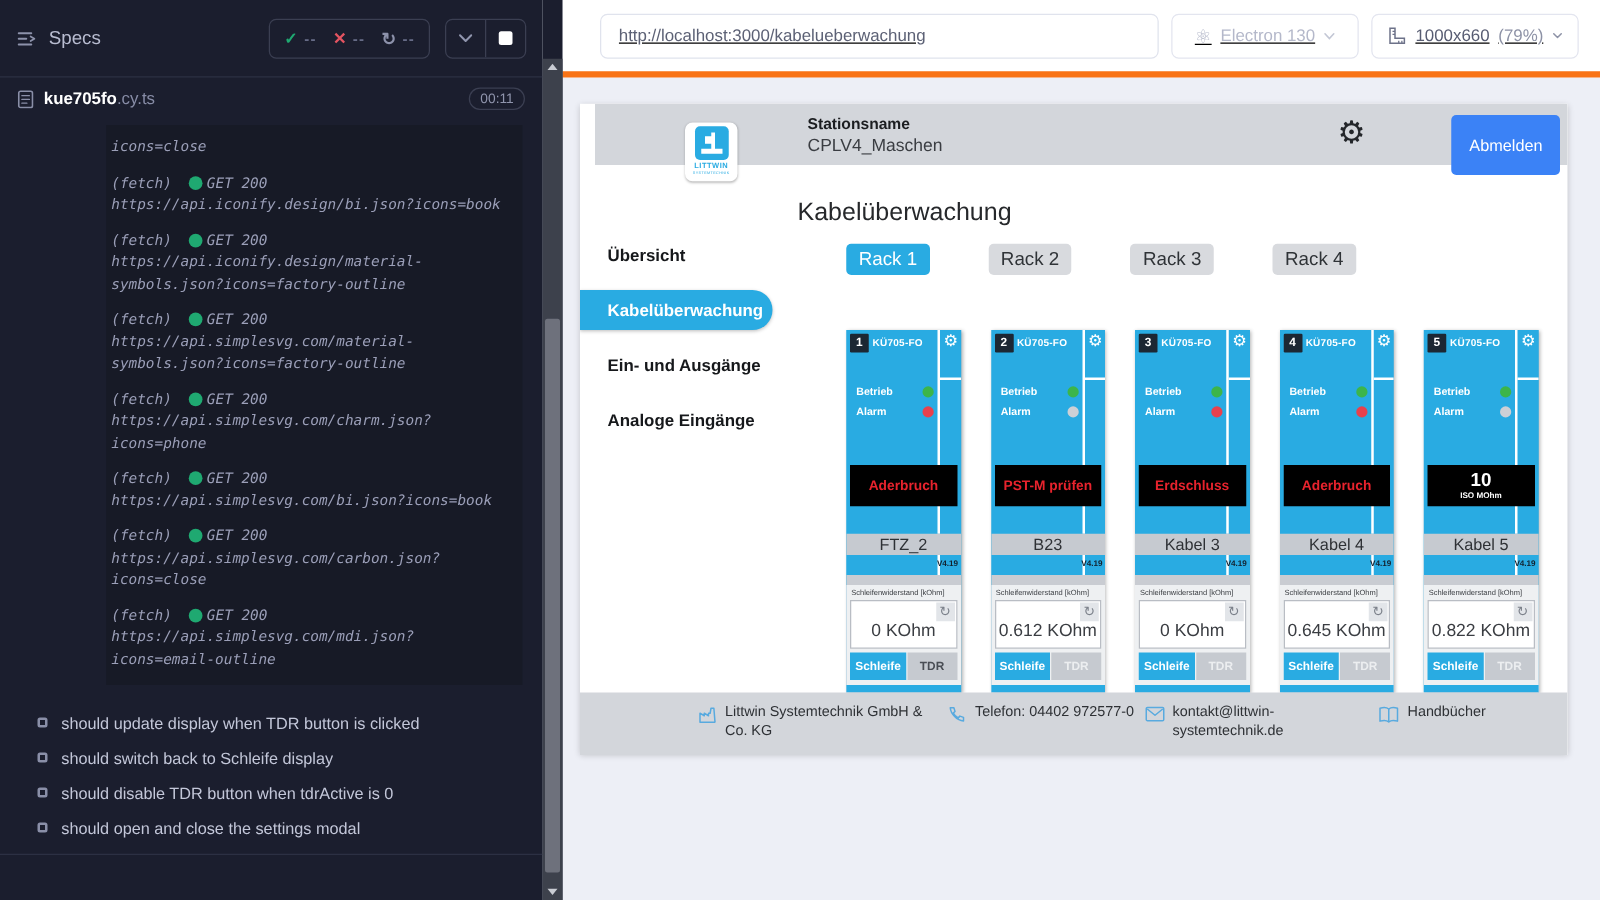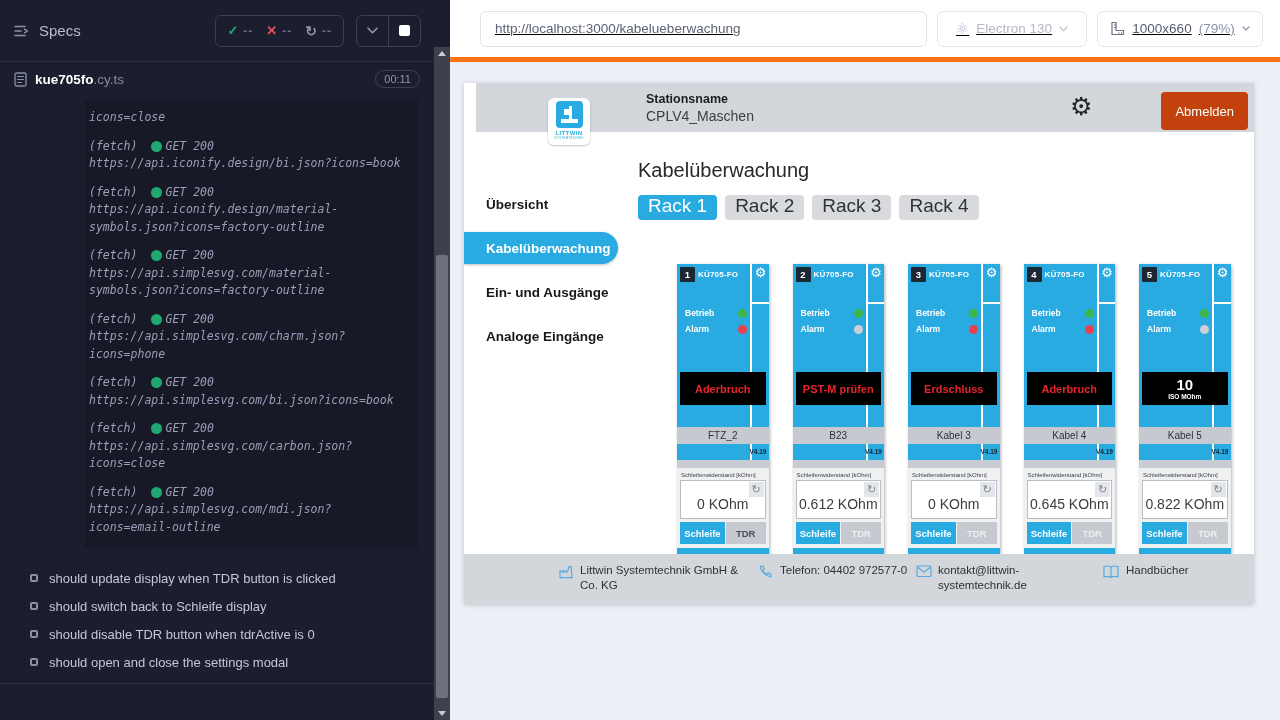--- a/index.html
+++ b/index.html
@@ -70,50 +70,50 @@
   .logo-mark { width:27px; height:27px; background:#29abe2; border-radius:4px; margin:0 auto; position:relative; }
   .logo-mark .bar1 { position:absolute; left:5px; bottom:5px; width:17px; height:4px; background:#fff; }
   .logo-mark .bar2 { position:absolute; left:13px; top:5px; width:3px; height:14px; background:#fff; }
   .logo-mark .bar3 { position:absolute; left:8px; top:8px; width:6px; height:6px; background:#fff; }
   .logo-t1 { font-size:6px; font-weight:700; color:#29abe2; letter-spacing:.4px; margin-top:2px; }
   .logo-t2 { font-size:3px; color:#29abe2; letter-spacing:.3px; }
   .station { position:absolute; left:170px; top:8px; line-height:17px; }
   .station-label { font-size:12.5px; font-weight:700; color:#1c1e21; }
   .station-name { font-size:14px; color:#3a3d42; }
   .hdr-gear { position:absolute; left:594px; top:8px; font-size:25px; color:#23262a; cursor:pointer; line-height:30px; }
-  .logout-btn { position:absolute; right:6px; top:9px; height:38px; background:#c2410c; color:#fff; border:none; border-radius:4px; font-size:13px; padding:0 14px; cursor:pointer; font-family:"Liberation Sans",sans-serif; }
+  .logout-btn { position:absolute; right:6px; top:9px; height:48px; background:#3b82f6; color:#fff; border:none; border-radius:4px; font-size:13px; padding:0 14px; cursor:pointer; font-family:"Liberation Sans",sans-serif; }
 
   .app-body { position:absolute; left:0; top:49px; right:0; bottom:50px; display:flex; }
   .app-sidebar { width:154px; flex:0 0 154px; padding-top:56px; }
   .nav-item { height:32px; display:flex; align-items:center; padding-left:22px; margin-bottom:12px; font-size:13.5px; font-weight:700; color:#16181b; cursor:pointer; }
   .nav-item.active { background:#29abe2; color:#fff; width:154px; border-radius:0 17px 17px 0; box-shadow:0 1px 3px rgba(0,0,0,.25); }
   .app-main { flex:1; padding-left:20px; }
   .page-title { font-size:20px; font-weight:400; color:#26282b; margin-top:26px; line-height:24px; }
   .tabs { display:flex; gap:8px; margin-top:13px; }
-  .tab { height:25px; padding:0 10px; display:flex; align-items:flex-start; border-radius:4px; background:#d8dade; color:#2f3337; font-size:19px; cursor:pointer; }
+  .tab { height:25px; padding:0 10px; display:flex; align-items:center; border-radius:4px; background:#d8dade; color:#2f3337; font-size:15px; cursor:pointer;margin-left:39px; }
   .tab.active { background:#29abe2; color:#fff; }
 
   .cards { display:flex; gap:24px; margin-top:44px; margin-left:39px; }
   .card { position:relative; width:91.5px; height:290px; flex:0 0 91.5px; background:#29abe2; box-shadow:1px 1px 3px rgba(0,0,0,.3); overflow:hidden; }
   .vline { position:absolute; left:73px; top:0; width:2px; height:163px; background:#fff; }
   .vline2 { position:absolute; left:73px; top:180px; width:2px; height:16px; background:#fff; }
   .hline-right { position:absolute; left:75px; right:0; top:38px; height:2px; background:#fff; }
   .card-num { position:absolute; left:3px; top:3px; width:15px; height:15px; background:#1c2733; color:#fff; font-size:9.5px; font-weight:700; display:flex; align-items:center; justify-content:center; border-radius:1px; }
   .card-model { position:absolute; left:21px; top:6px; font-size:8px; font-weight:700; color:#fff; letter-spacing:.2px; }
   .card-gear { position:absolute; right:2px; top:2px; font-size:13px; color:#fff; cursor:pointer; line-height:14px; }
   .led-row { position:absolute; left:8px; width:62px; display:flex; align-items:center; justify-content:space-between; }
   .led-row.r1 { top:44px; } .led-row.r2 { top:60px; }
   .led-label { font-size:8.5px; font-weight:700; color:#fff; }
   .led { width:9px; height:9px; border-radius:50%; }
   .led.green { background:#3cb54a; } .led.red { background:#e8414d; } .led.gray { background:#ccd0d6; }
   .disp { position:absolute; left:3px; right:3px; top:108px; height:33px; background:#000; display:flex; flex-direction:column; align-items:center; justify-content:center; }
   .disp-alarm { color:#e8232d; font-size:11px; font-weight:700; }
   .disp-val { color:#fff; font-size:15px; font-weight:700; line-height:16px; }
   .disp-unit { color:#fff; font-size:6.5px; font-weight:700; }
-  .cable-bar { position:absolute; left:0; right:0; top:163px; height:17px; background:#c6cad0; color:#2e3135; font-size:10px; text-align:center; line-height:17px; }
+  .cable-bar { position:absolute; left:0; right:0; top:163px; height:17px; background:#c6cad0; color:#2e3135; font-size:13px; text-align:center; line-height:17px; }
   .fw-ver { position:absolute; right:2px; top:184px; font-size:6.5px; font-weight:700; color:#13202c; }
   .lower { position:absolute; left:0; right:0; top:196px; bottom:0; background:#c9ccd2; }
   .lower-inner { position:absolute; left:0; right:0; top:8px; bottom:0; background:#eef0f2; padding:4px 3px 0 3px; }
   .res-label { font-size:6px; color:#3a3d42; margin-left:1px; }
   .val-box { position:relative; margin-top:2px; height:39px; background:#fff; border:1px solid #b9bdc4; }
   .refresh-btn { position:absolute; top:1px; right:1px; width:15px; height:15px; background:#e2e5e9; color:#7b808a; font-size:11px; display:flex; align-items:center; justify-content:center; cursor:pointer; }
   .res-value { position:absolute; left:0; right:0; bottom:6px; text-align:center; font-size:14px; color:#3a3d42; }
   .btn-row { display:flex; gap:1px; margin-top:3px; height:22px; }
   .btn-schleife { flex:53; background:#29abe2; color:#fff; font-size:9.5px; font-weight:700; display:flex; align-items:center; justify-content:center; cursor:pointer; }
   .btn-tdr { flex:47; background:#c6cad0; color:#4a4e55; font-size:9.5px; font-weight:700; display:flex; align-items:center; justify-content:center; cursor:pointer; }

